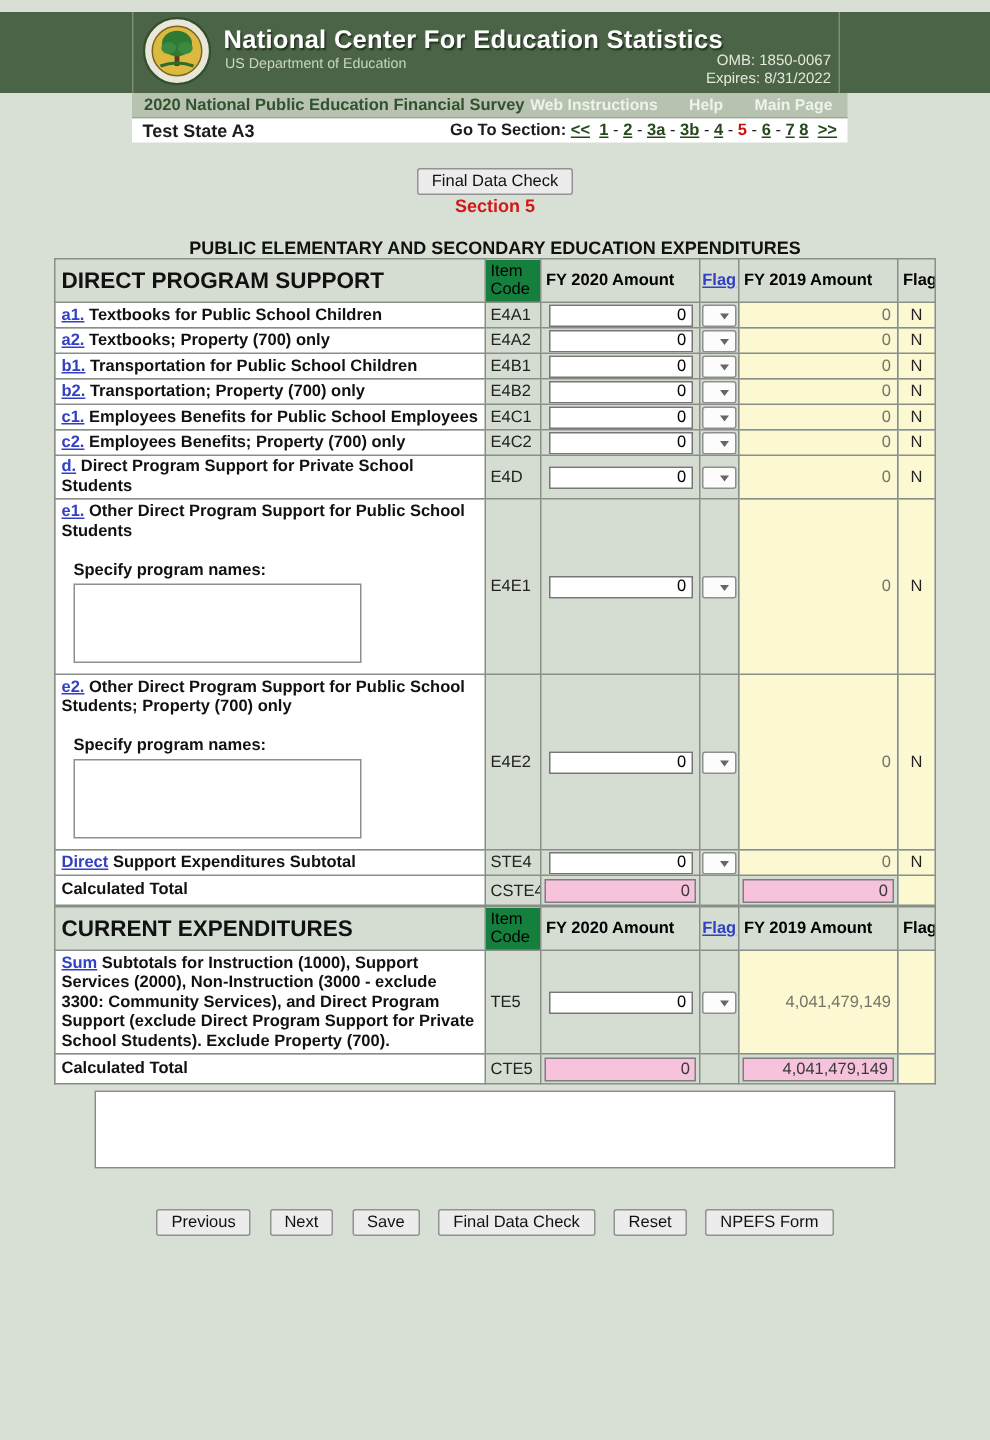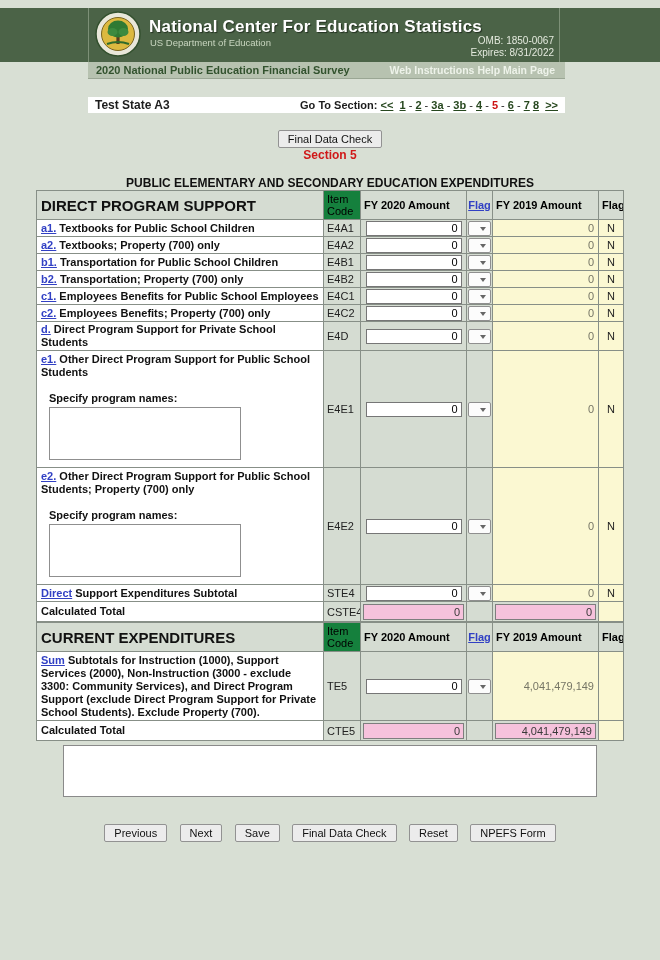--- a/index.html
+++ b/index.html
@@ -10,26 +10,26 @@
   .band { height:54px; background:#4b6347; position:relative; }
   .band-inner { position:absolute; left:88px; top:0; width:472px; height:54px;
     border-left:1px solid #7d9077; border-right:1px solid #7d9077; }
   .seal { position:absolute; left:6px; top:3px; width:46px; height:46px; }
   .site-title { position:absolute; left:60px; top:9px; color:#fff; font-size:17px; font-weight:bold;
     text-shadow:1px 1px 1px #22301f; letter-spacing:0.2px; white-space:nowrap; }
   .site-sub { position:absolute; left:61px; top:29px; color:#c9d6c0; font-size:9.5px; }
   .omb { position:absolute; right:5px; bottom:3px; text-align:right; color:#e3e9dd; font-size:10px; line-height:12px; }
 
   
-  .navbar { height:35px; position:relative; }
+  .navbar { height:17px; position:relative; }
   .navbar-bar { position:absolute; left:88px; top:0; width:477px; height:17px; background:#b7c2b0;
     border-bottom:1px solid #9aa694; }
   .nav-title { position:absolute; left:8px; top:2px; font-size:11px; font-weight:bold; color:#32522e; white-space:nowrap; }
   .nav-links { position:absolute; right:10px; top:2px; font-size:10.5px; font-weight:bold; }
-  .nav-links a { color:#eef3ea; text-decoration:none; }
+  .nav-links a { color:#eef3ea; text-decoration:none; margin-left:18px; }
 
   
   .staterow { position:relative; height:16px; }
   .staterow-bar { position:absolute; left:88px; top:0; width:477px; height:16px; background:#fff;
     display:flex; justify-content:space-between; align-items:center; padding:0 7px; }
   .state-name { font-size:12px; font-weight:bold; color:#1c1c1c; }
   .goto { font-size:11px; color:#1c1c1c; white-space:nowrap; }
   .goto .goto-label { font-weight:bold; }
   .goto a { color:#27481f; font-weight:bold; text-decoration:underline; }
   .goto .current { color:#cc1111; font-weight:bold; text-decoration:none; }

